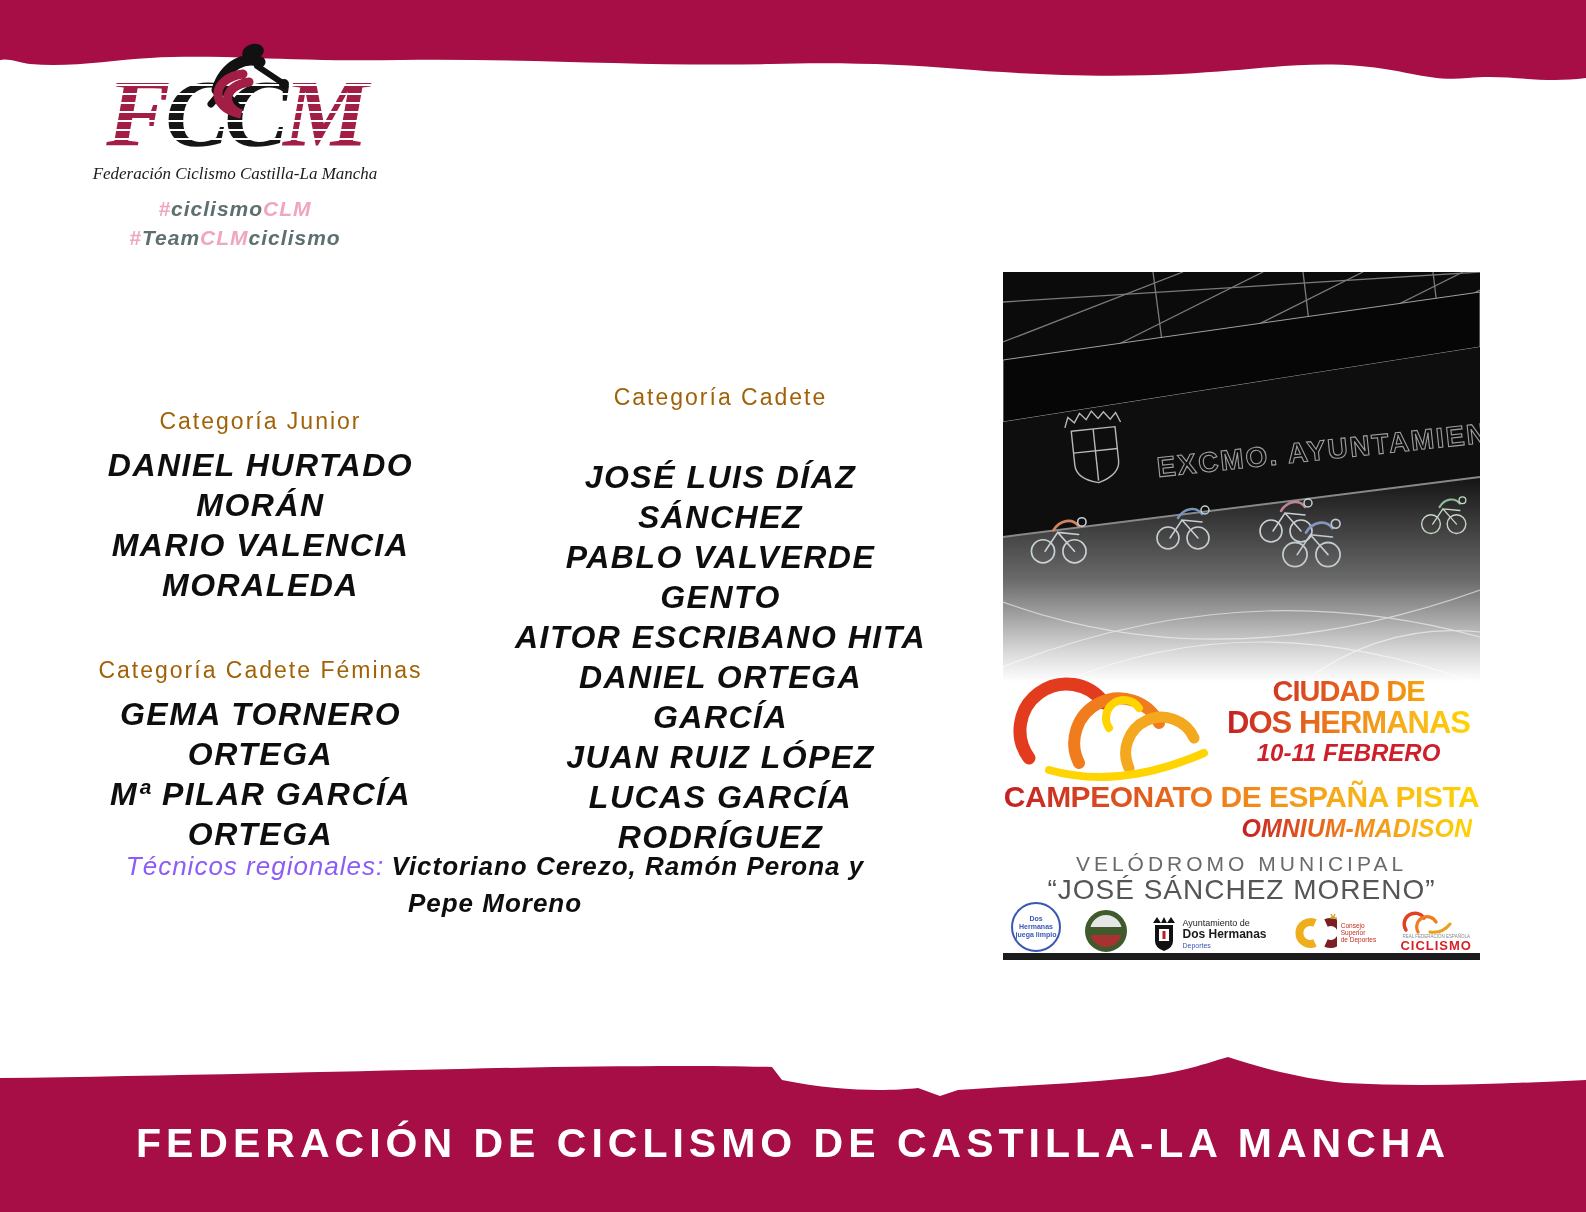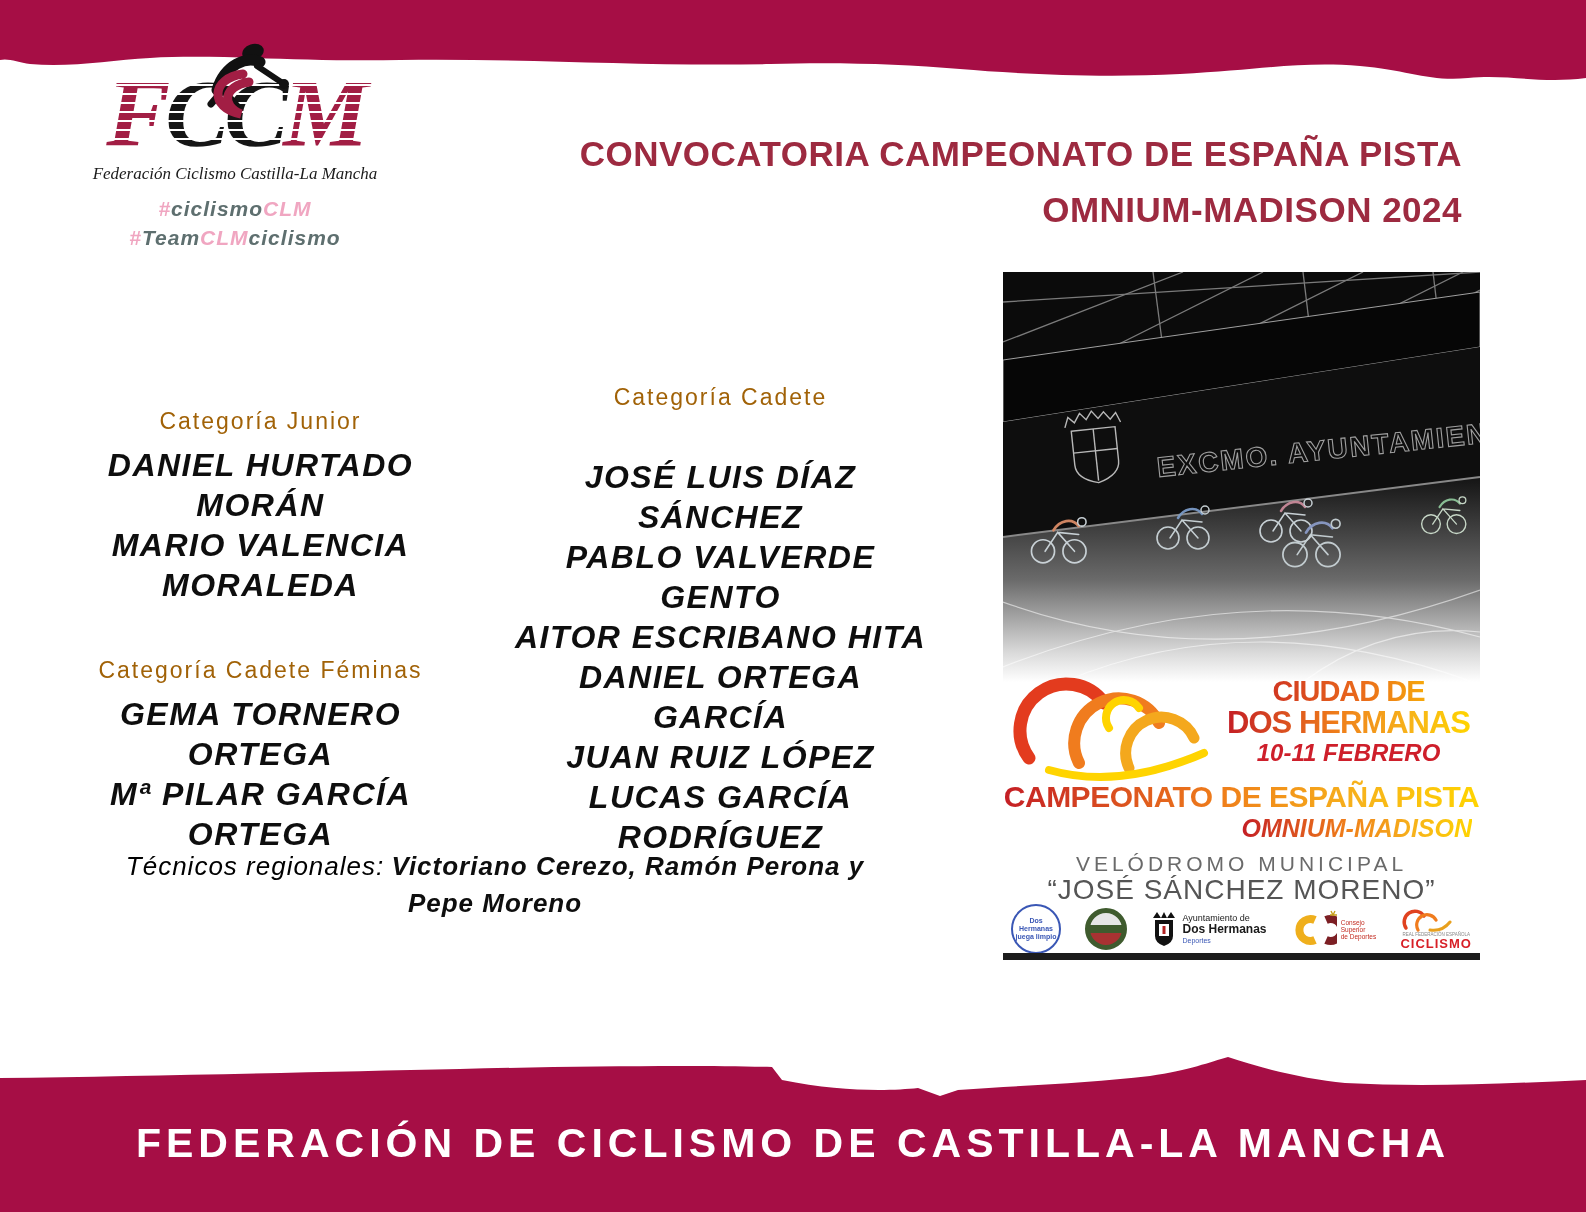--- a/index.html
+++ b/index.html
@@ -39,21 +39,21 @@
   .col-mid{left:513px;top:368px;width:415px;text-align:center;}
   .cat-label{font-size:23px;color:#a16207;letter-spacing:2px;margin-top:16px;}
   .name{font-style:italic;font-weight:bold;font-size:32px;color:#0e0e0e;
      letter-spacing:1.5px;line-height:40px;}
   .gap36{height:10px;}
   .gap-block{height:36px;}
   .mid-gap{height:46px;}
 
   
   .tecnicos{left:95px;top:848px;width:800px;text-align:center;font-size:26px;line-height:37px;}
-  .tec-label{font-style:italic;font-weight:normal;color:#000000;letter-spacing:1px;}
+  .tec-label{font-style:italic;font-weight:normal;color:#8b5cf6;letter-spacing:1px;}
   .tec-names{font-style:italic;font-weight:bold;color:#0e0e0e;letter-spacing:1px;}
 
   
   .poster{left:1003px;top:272px;width:477px;height:688px;background:#ffffff;overflow:hidden;}
   .poster .abs{position:absolute;}
   .gtx{background:linear-gradient(90deg,#C41E25 0%,#EA6A1B 55%,#FFD400 100%);
        -webkit-background-clip:text;background-clip:text;color:transparent;}
   .gtx2{background:linear-gradient(90deg,#C41E25 0%,#EF7D1A 45%,#F7B31B 75%,#FFD400 100%);
        -webkit-background-clip:text;background-clip:text;color:transparent;}
   @supports not ((-webkit-background-clip:text) or (background-clip:text)){
@@ -64,21 +64,21 @@
   .city2{font-size:31px;font-weight:bold;letter-spacing:-1px;}
   .dates{font-size:24px;font-weight:bold;font-style:italic;color:#CE1F2B;letter-spacing:0;}
   .event1{left:0;width:477px;top:508px;text-align:center;font-size:30px;font-weight:bold;
      letter-spacing:-0.5px;}
   .event2{right:8px;top:542px;text-align:right;font-size:25px;font-weight:bold;font-style:italic;}
   .venue1{left:0;width:477px;top:580px;text-align:center;font-size:21px;color:#6a6a6a;
      letter-spacing:4px;}
   .venue2{left:0;width:477px;top:602px;text-align:center;font-size:28px;font-weight:normal;
      color:#555555;letter-spacing:1px;}
   .sponsors{left:8px;top:634px;width:461px;height:46px;display:flex;
-     justify-content:space-between;align-items:center;}
+     justify-content:space-between;align-items:flex-end;}
   .stamp{width:46px;height:46px;border:2px solid #3A57B5;border-radius:50%;display:flex;
      flex-direction:column;justify-content:center;text-align:center;color:#3A57B5;
      font-weight:bold;font-size:7px;line-height:8px;}
   .crest{width:42px;height:42px;border:5px solid #3F5B2E;border-radius:50%;box-sizing:border-box;
      background:linear-gradient(to bottom,#e6e6e6 0 36%,#3F5B2E 36% 64%,#A83232 64% 100%);}
   .ayto{display:flex;align-items:center;gap:5px;}
   .ayto-text{line-height:10px;color:#1a1a1a;}
   .ayto-l1{font-size:9px;}
   .ayto-l2{font-size:12px;font-weight:bold;line-height:13px;}
   .ayto-l3{font-size:7px;color:#3A57B5;}
@@ -114,24 +114,20 @@
         <path d="M78,36 C46,40 44,70 76,76 C56,68 58,48 84,44" stroke="#A21E44" stroke-width="9" fill="none" stroke-linecap="round"></path>
       </svg>
     </div>
     <div class="logo-subtitle">Federación Ciclismo Castilla-La Mancha</div>
     <div class="hashtags">
       <div><span class="pink">#</span><span class="slate">ciclismo</span><span class="pink">CLM</span></div>
       <div><span class="pink">#</span><span class="slate">Team</span><span class="pink">CLM</span><span class="slate">ciclismo</span></div>
     </div>
   </div>
 
-  <div class="abs main-title">
-    <div>CONVOCATORIA CAMPEONATO DE ESPAÑA PISTA</div>
-    <div>OMNIUM-MADISON 2024</div>
-  </div>
 
   <div class="abs col-left">
     <div class="cat-label">Categoría Junior</div>
     <div class="gap36"></div>
     <div class="name">DANIEL HURTADO MORÁN</div>
     <div class="name">MARIO VALENCIA MORALEDA</div>
     <div class="gap-block"></div>
     <div class="cat-label">Categoría Cadete Féminas</div>
     <div class="gap36"></div>
     <div class="name">GEMA TORNERO ORTEGA</div>

